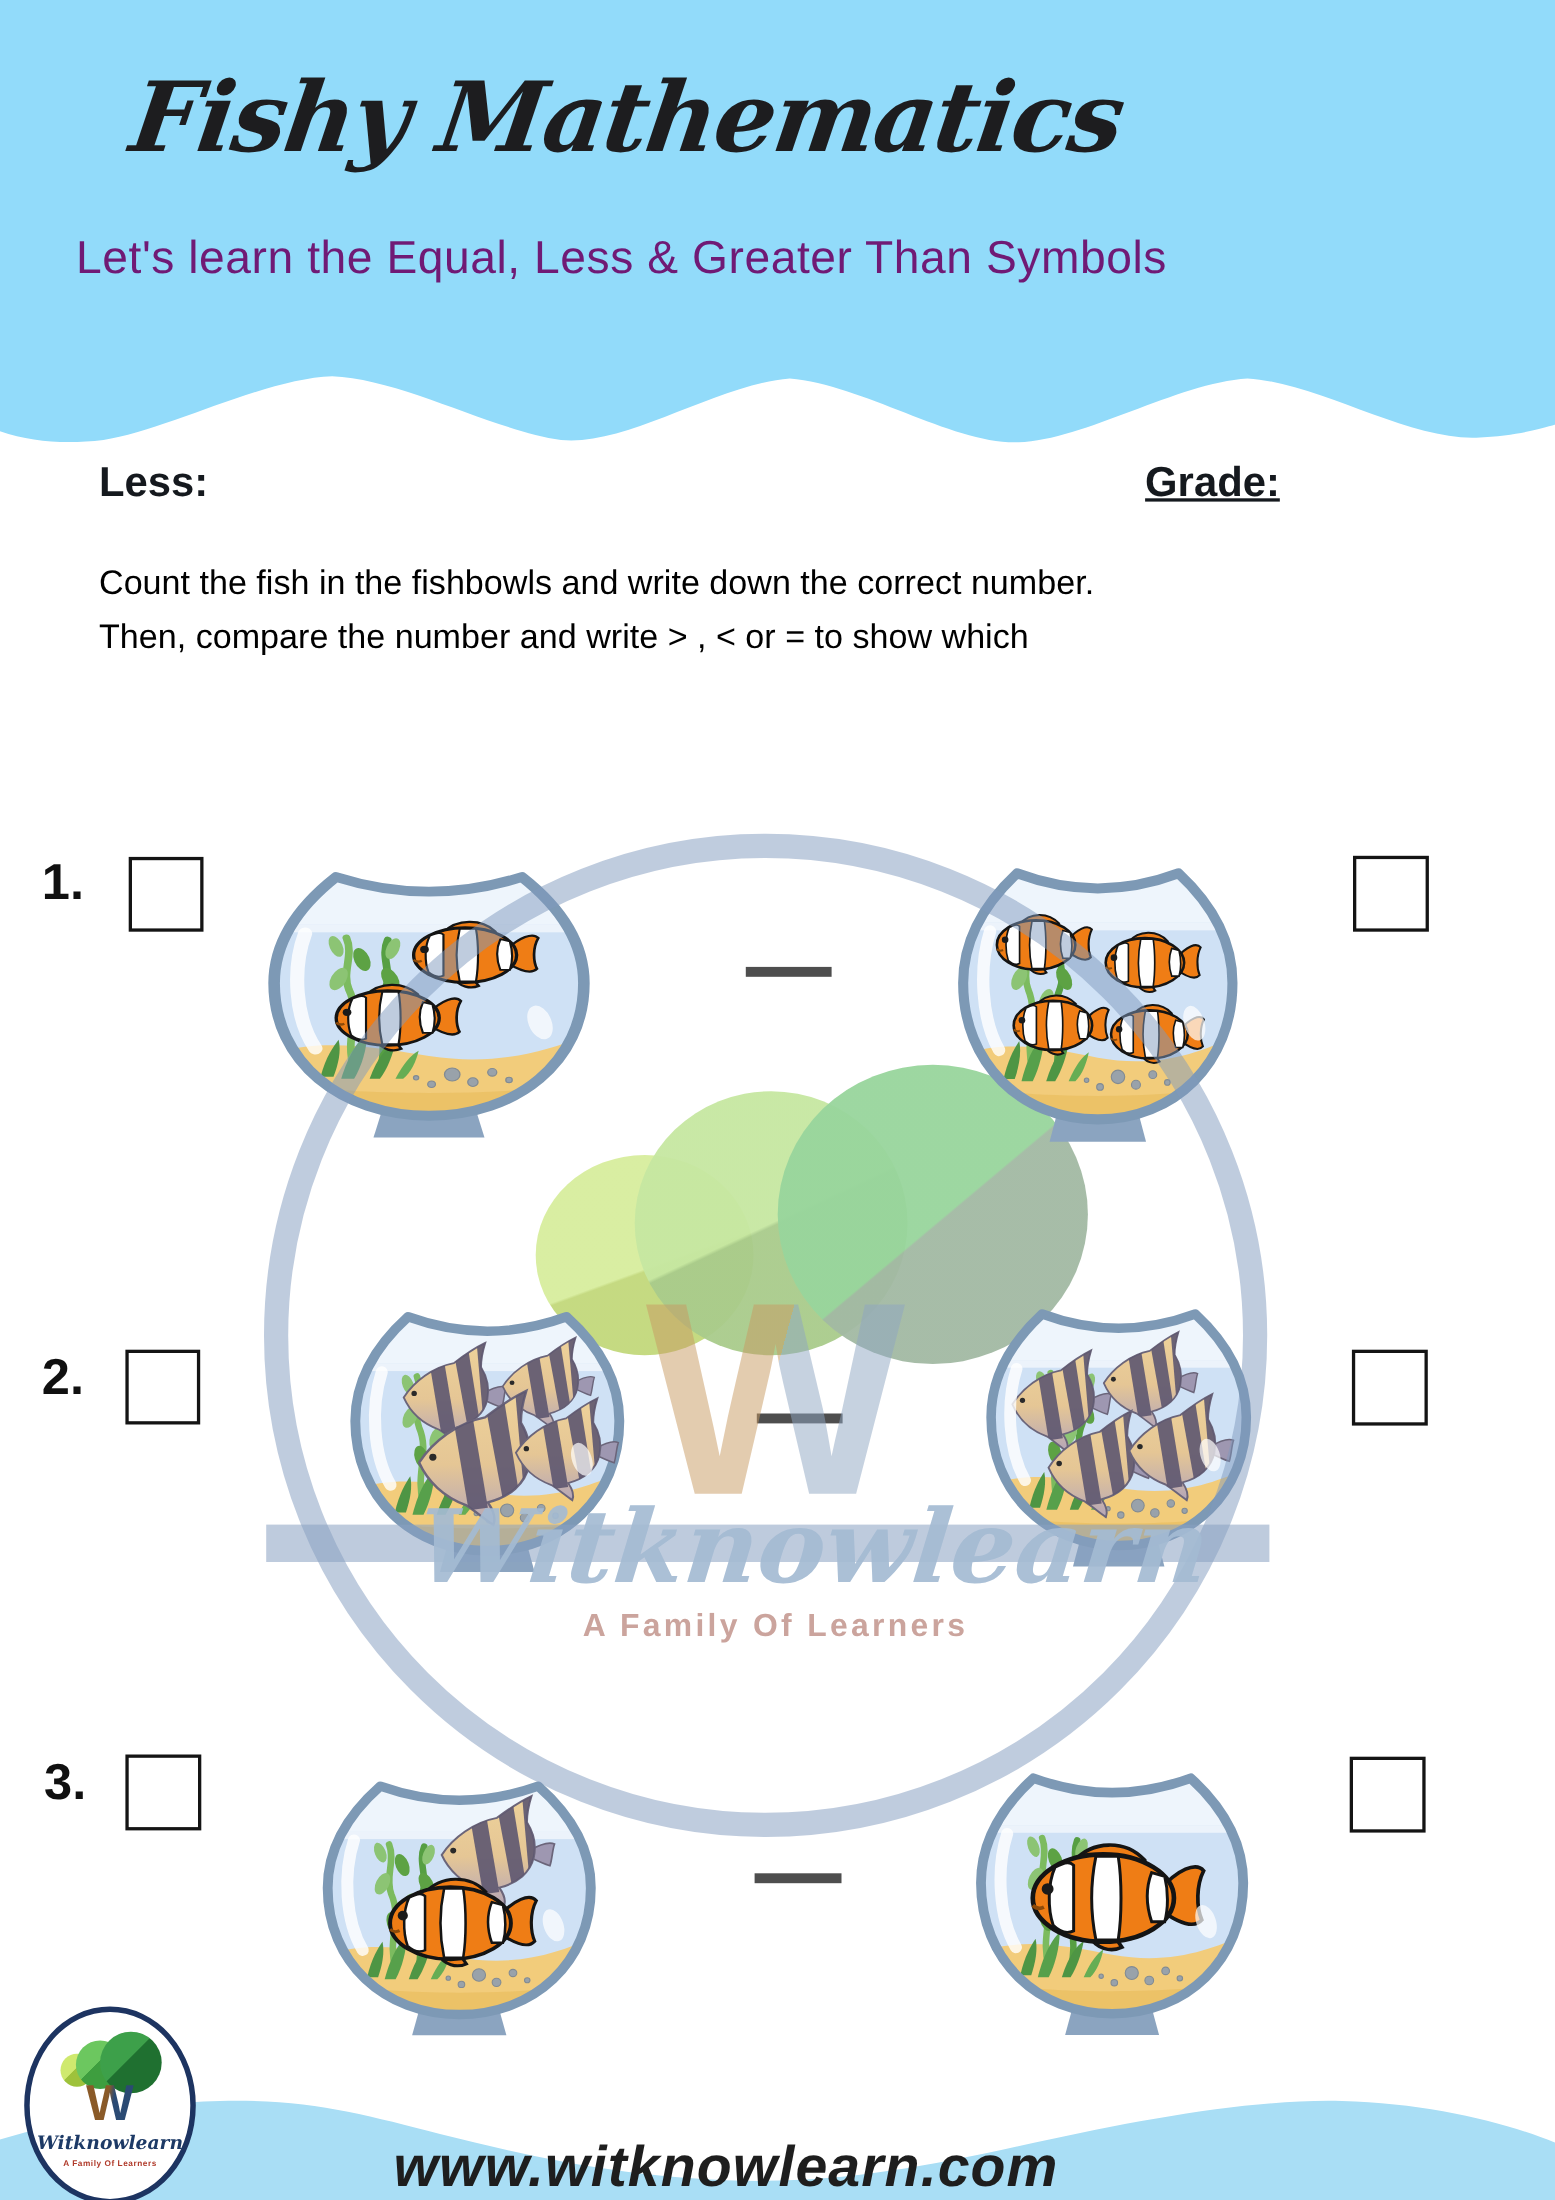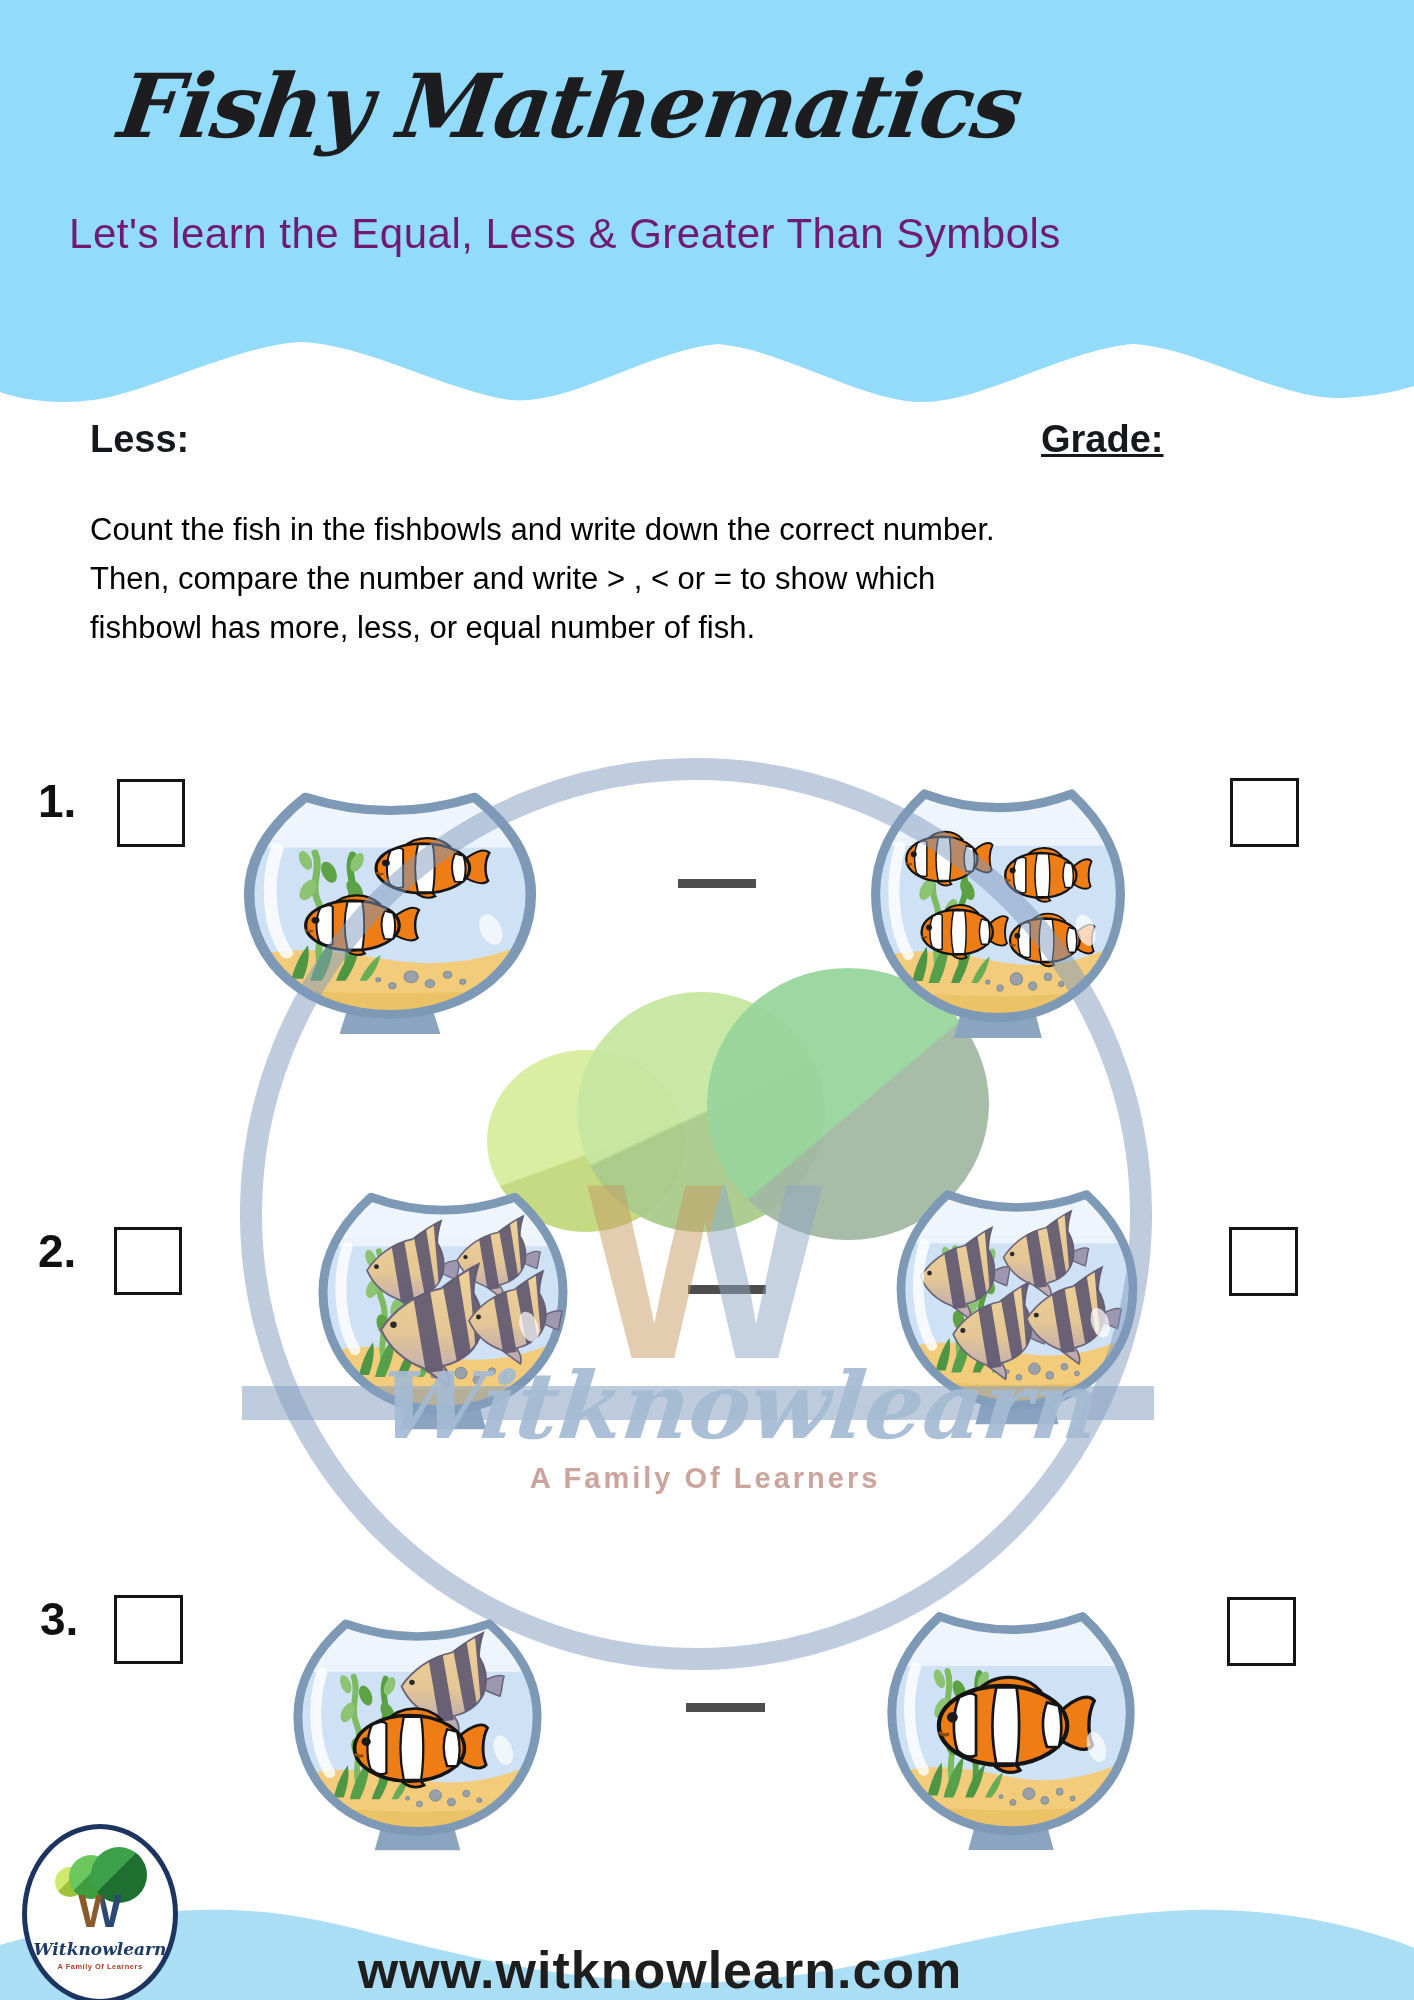--- a/index.html
+++ b/index.html
@@ -76,21 +76,21 @@
     font-size:92px;color:#a4bbd3;opacity:.92;transform:skewX(-6deg);
   }
   #wm-tagline{
     left:380px;top:1462px;width:650px;text-align:center;
     font-size:29px;font-weight:bold;color:#cba49d;letter-spacing:3px;
   }
   
   #footer-wave{left:0;top:1900px;z-index:6;}
   #website{
     left:300px;top:1940px;width:720px;text-align:center;z-index:7;
-    font-size:52px;font-weight:bold;color:#1e1e1e;letter-spacing:1px;
+    font-size:52px;font-weight:bold;color:#1e1e1e;letter-spacing:1px;font-style:italic;
   }
   #logo{
     left:22px;top:1824px;width:146px;height:170px;border-radius:50%;
     border:5px solid #1d3461;background:#ffffff;z-index:8;
   }
   .logo-circle{border-radius:50%;}
   #logo-c1{left:28px;top:38px;width:30px;height:30px;background:linear-gradient(135deg,#cfe96e 45%,#9ec23b 46%);}
   #logo-c2{left:42px;top:26px;width:44px;height:44px;background:linear-gradient(135deg,#6cc75f 45%,#3e9e3f 46%);}
   #logo-c3{left:64px;top:18px;width:56px;height:56px;background:linear-gradient(135deg,#3da04a 45%,#1f7030 46%);}
   #logo-monogram{
@@ -191,21 +191,20 @@
   </svg>
   <div class="abs title">Fishy Mathematics</div>
   <div class="abs subtitle">Let's learn the Equal, Less &amp; Greater Than Symbols</div>
 
   <div id="name-label" class="abs field-label">Less:</div>
   <div id="grade-label" class="abs field-label">Grade:</div>
 
   <div class="abs instructions">
     <div>Count the fish in the fishbowls and write down the correct number.</div>
     <div>Then, compare the number and write &gt; , &lt; or = to show which</div>
-    <div>fishbowl has more, less, or equal number of fish.</div>
   </div>
 
   <div class="abs wm-back" style="left:0;top:0;width:1414px;height:2000px;">
     <div id="wm-blob-1" class="abs wm-blob"></div>
     <div id="wm-blob-2" class="abs wm-blob"></div>
     <div id="wm-blob-3" class="abs wm-blob"></div>
   </div>
 
   <div id="num-1" class="abs row-number">1.</div>
   <div id="box-1-left" class="abs answer-box"></div>

